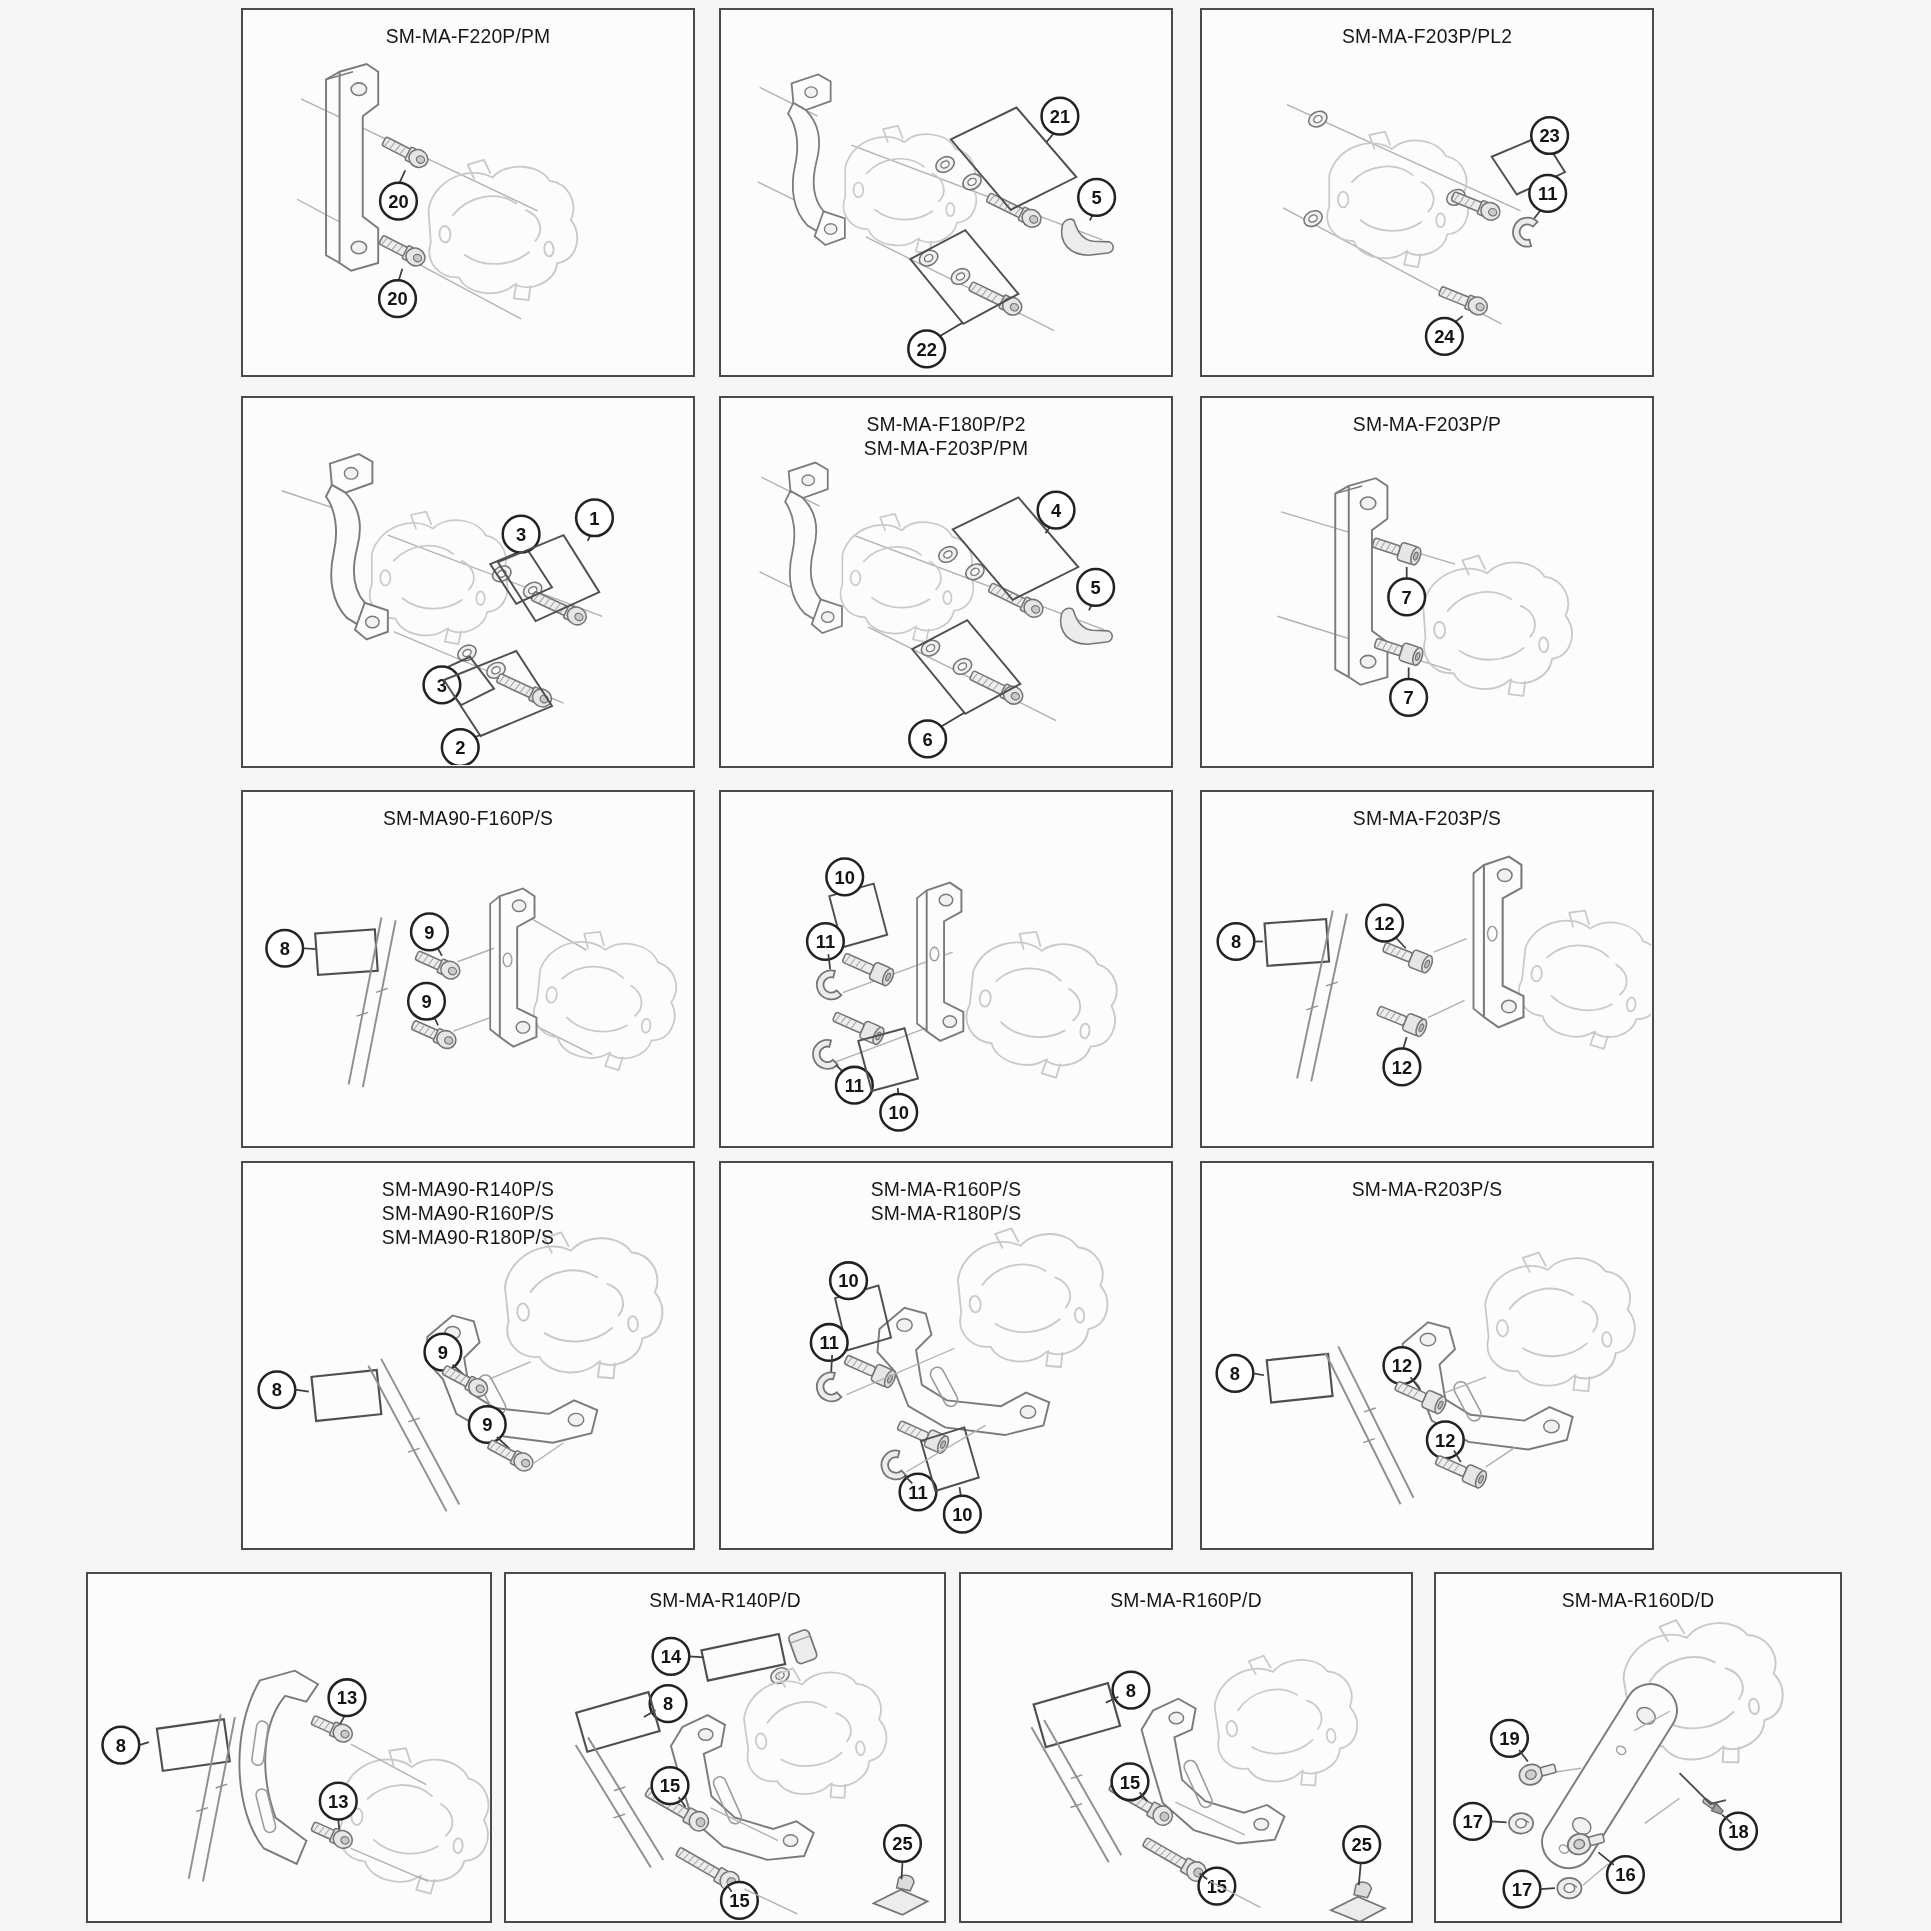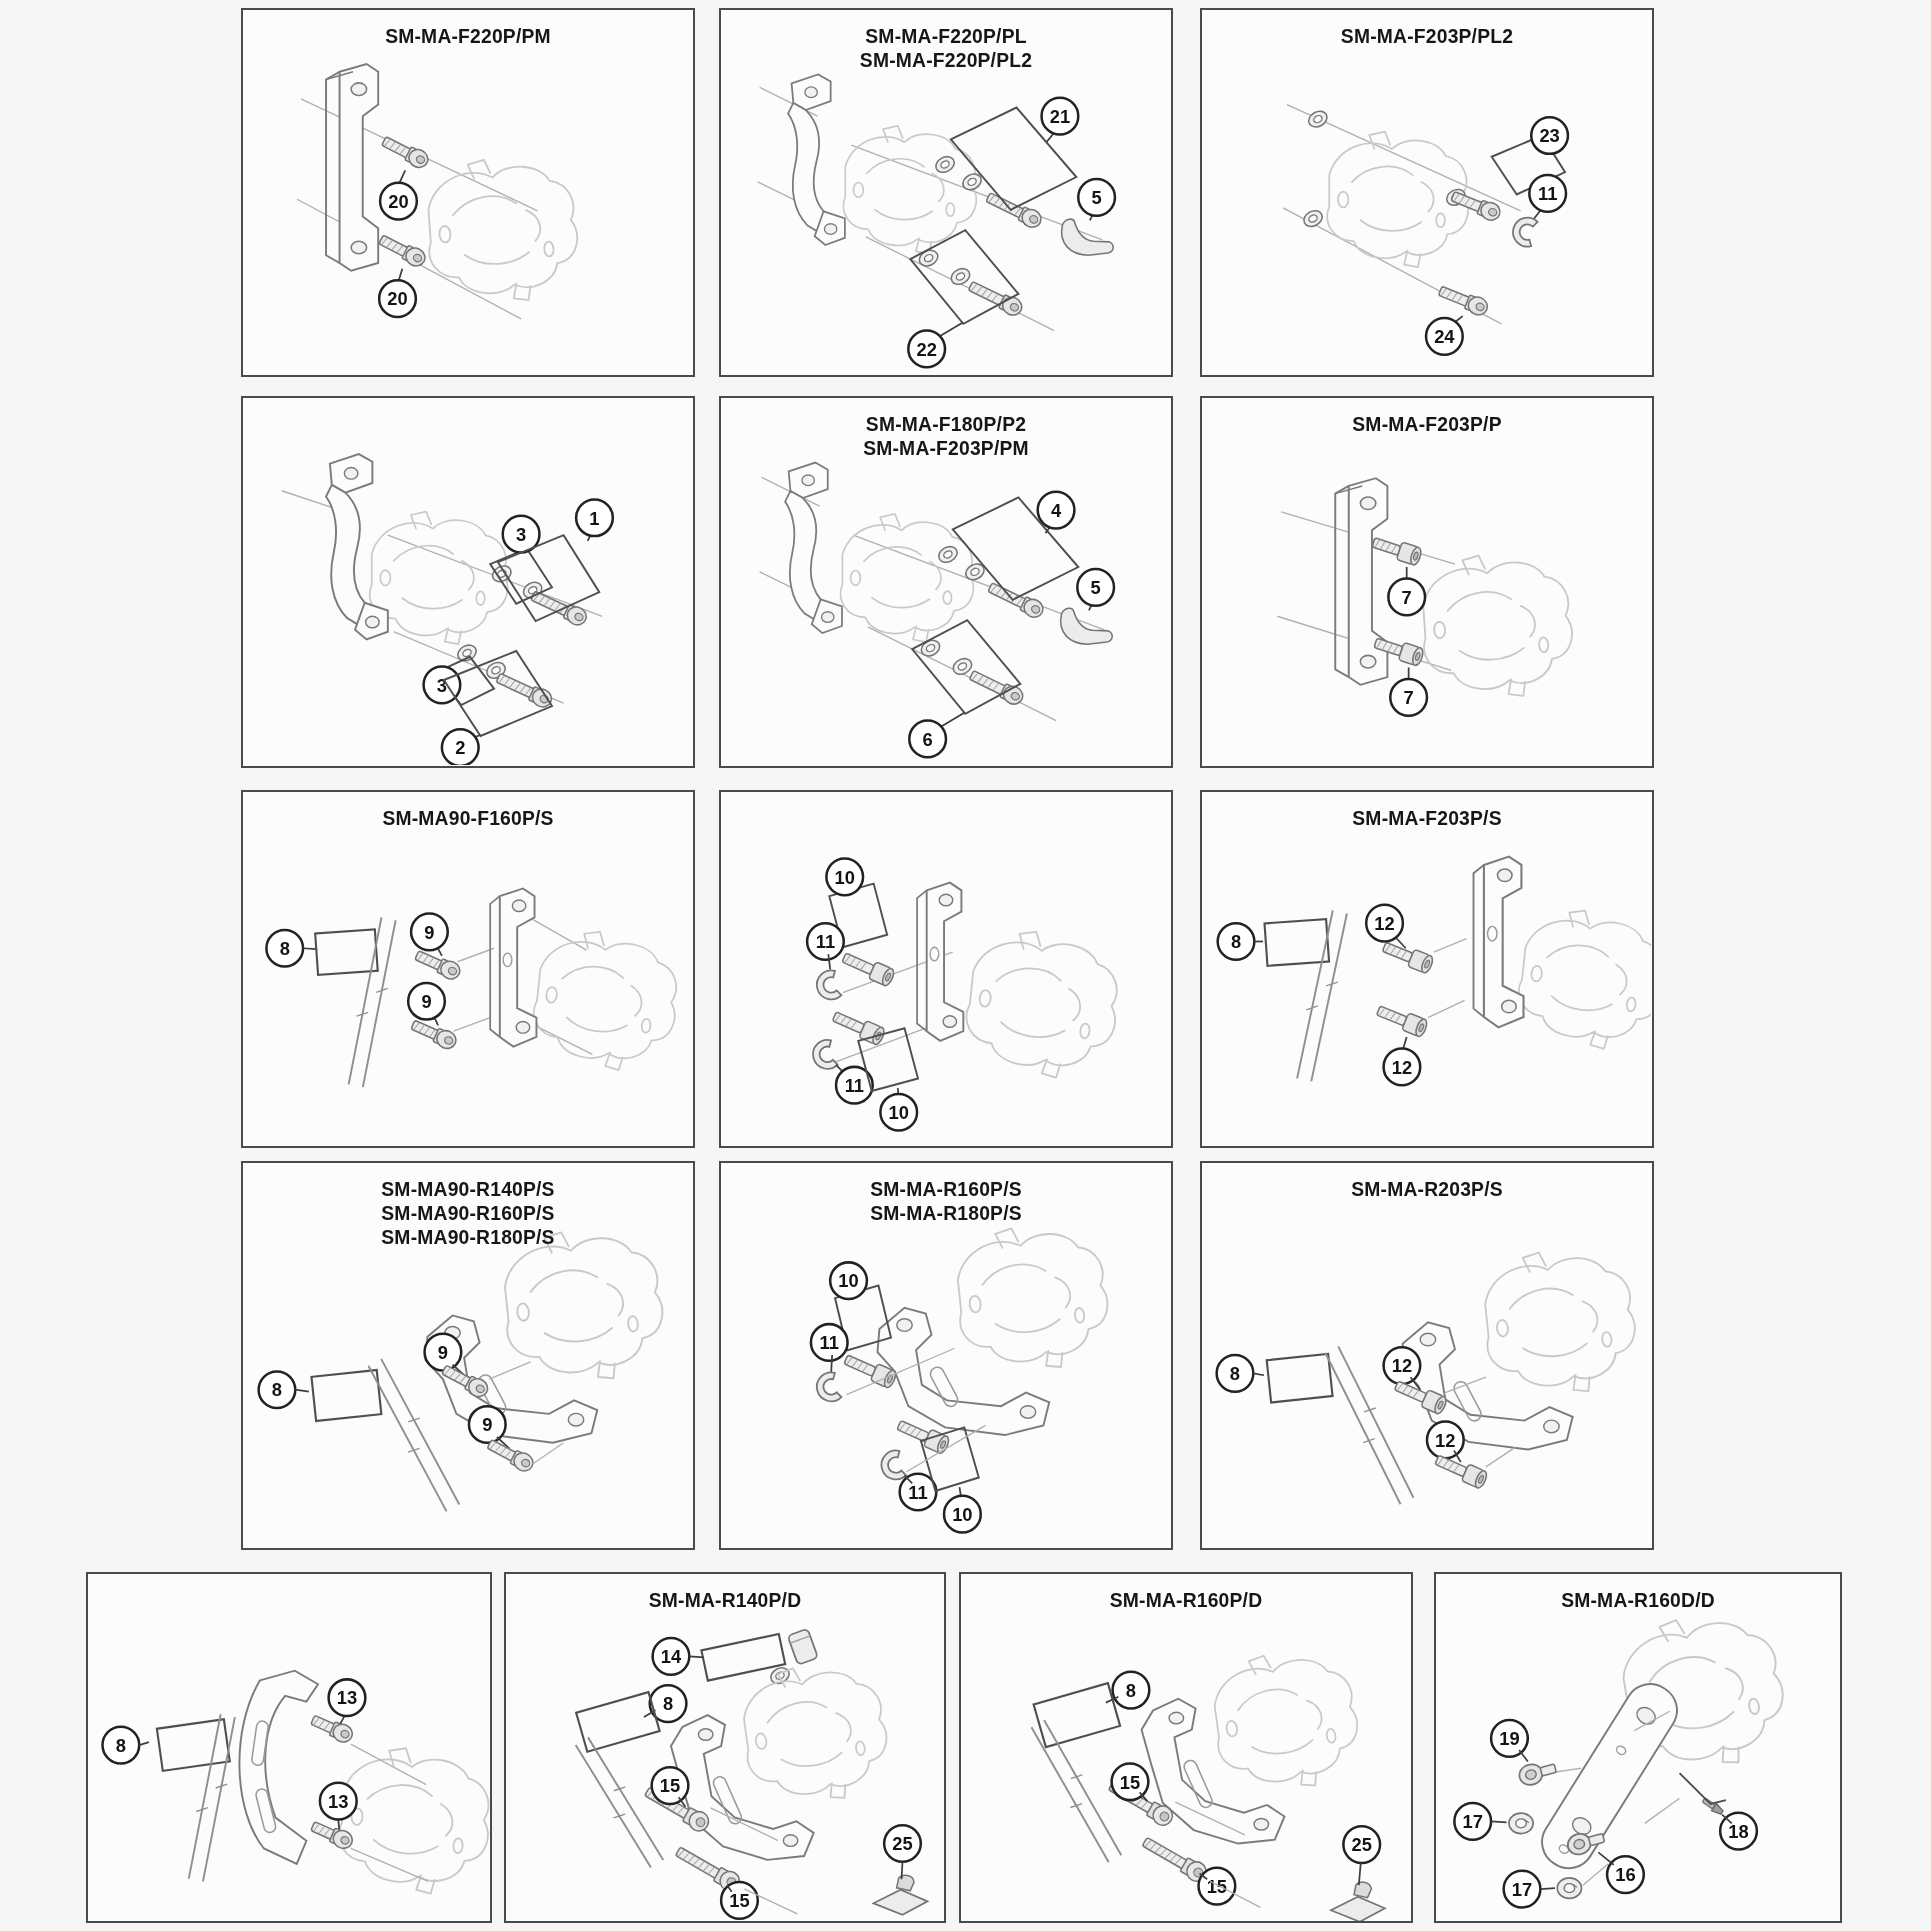--- a/index.html
+++ b/index.html
@@ -1,20 +1,20 @@
 <!DOCTYPE html>
 <html><head>
 <meta charset="utf-8">
 <style>
   html,body{margin:0;padding:0}
   body{width:1931px;height:1931px;position:relative;background:#f6f6f6;font-family:"Liberation Sans",sans-serif}
   .page{position:absolute;inset:0;background:#f6f6f6}
   .panel{position:absolute;background:#fcfcfc;border:2.4px solid #4a4a4a;box-sizing:border-box;overflow:hidden}
   .panel svg{position:absolute;left:0;top:0}
-  .ptitle{position:absolute;top:15.4px;left:0;right:0;text-align:center;font-weight:bold;color:#161616;font-size:19.3px;line-height:24px;letter-spacing:0.2px;pointer-events:none}
+  .ptitle{position:absolute;top:15.4px;left:0;right:0;text-align:center;font-weight:normal;color:#161616;font-size:19.3px;line-height:24px;letter-spacing:0.2px;pointer-events:none}
   .co{font-family:"Liberation Sans",sans-serif;font-size:19px;font-weight:bold;fill:#141414}
 </style>
 </head>
 <body>
 
 <svg width="0" height="0" style="position:absolute" aria-hidden="true">
   <defs>
     <g id="ghost" fill="none" stroke="#c9c9c9" stroke-width="2" stroke-linejoin="round" stroke-linecap="round">
       <path d="M-78,-30 C-70,-62 -30,-76 -6,-60 C10,-76 46,-72 56,-52 C76,-48 86,-26 76,-8 C88,10 80,36 58,38 C54,58 28,68 10,58 C-8,72 -42,66 -50,46 C-72,46 -86,26 -78,6 Z"></path>
       <path d="M-52,-22 C-34,-42 -2,-46 18,-30"></path>
@@ -216,24 +216,20 @@
           <ellipse cx="4" cy="0" rx="10" ry="9" fill="#e6e6e6" stroke="#757575" stroke-width="1.6"></ellipse>
           <ellipse cx="6.5" cy="0" rx="4.3" ry="3.8" fill="#c9c9c9" stroke="#757575" stroke-width="1.2"></ellipse>
         </g>
         <polygon points="196,258 253,228 308,294 251,325" fill="none" stroke="#4f4f4f" stroke-width="2"></polygon>
         <line x1="250" y1="324" x2="223" y2="340" stroke="#3d3d3d" stroke-width="1.8"></line>
         <g>
           <circle cx="213" cy="351" r="19" fill="#ffffff" stroke="#222222" stroke-width="2.6"></circle>
           <text x="213" y="358" text-anchor="middle" class="co">22</text>
         </g>
       </svg>
-      <div class="ptitle">
-        <div>SM-MA-F220P/PL</div>
-        <div>SM-MA-F220P/PL2</div>
-      </div>
     </div>
     <div class="panel" style="left: 1200px; top: 7.7px; width: 454px; height: 369px;">
       <svg width="449" height="364" viewBox="0 0 465 377">
         <line x1="88" y1="98" x2="330" y2="208" stroke="#b0b0b0" stroke-width="1.4"></line>
         <line x1="84" y1="205" x2="310" y2="325" stroke="#b0b0b0" stroke-width="1.4"></line>
         <g transform="translate(202,198) rotate(0) scale(0.9)">
           <use href="#ghost"></use>
         </g>
         <g transform="translate(120,113) rotate(-28)">
           <ellipse rx="10" ry="7.5" fill="#f0f0f0" stroke="#757575" stroke-width="1.6"></ellipse>

